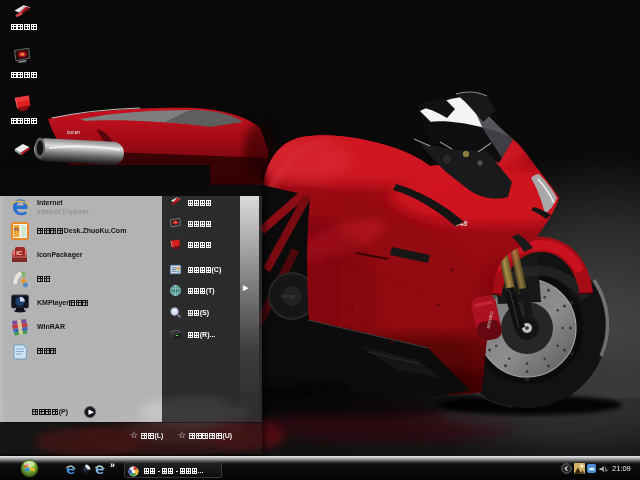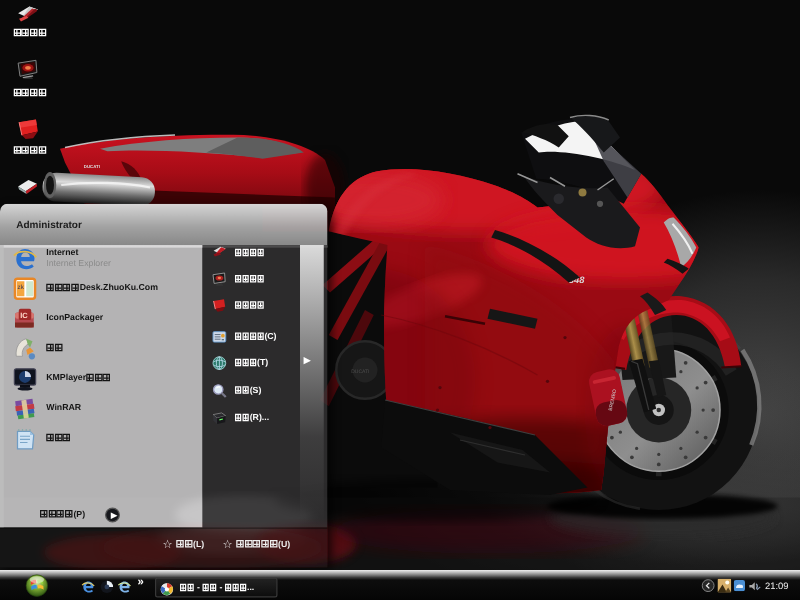--- a/index.html
+++ b/index.html
@@ -270,23 +270,20 @@
  <path d="M5,5 L8,19" stroke="#ff8080" stroke-width="1"></path>
 </svg>
 <div class="dlbl" style="top:117px;left:-6px"><span class="c"></span><span class="c"></span><span class="c"></span><span class="c"></span></div>
 <svg class="dico" style="top:141px" viewBox="0 0 28 24">
  <path d="M4,11 L15,4 L24,8 L12,16 Z" fill="#ececec"></path>
  <path d="M12,16 L24,8 L24,11 L13,19 Z" fill="#c02028"></path>
  <path d="M4,11 L12,16 L13,19 L5,14 Z" fill="#9aa"></path>
 </svg>
 
 <div id="menu">
- <div id="mhead">
-        <span>Administrator</span>
-      </div>
  <div id="mbody">
   <div id="mleft"></div>
   <div id="mright"></div>
   <div id="mstrip"></div>
 
   <div class="mi" style="top:1px;height:26px">
     <svg class="ic" viewBox="0 0 20 20">
             <path d="M10,2.2 C14.5,2.2 17.6,5.4 17.6,9.6 C17.6,10.6 17.4,11.3 17.2,11.9 L6.8,11.9 C7.2,14.3 9,15.7 11.4,15.7 C13,15.7 14.4,15.2 15.6,14.3 L17,16.2 C15.4,17.6 13.3,18.3 11.2,18.3 C6.6,18.3 3,15 3,10.3 C3,5.7 6,2.2 10,2.2 Z M10.2,5 C8.4,5 7.2,6.4 6.9,8.6 L13.8,8.6 C13.8,6.5 12.3,5 10.2,5 Z" fill="#2a70cf"></path>
             <path d="M1.2,7.5 C5,2.8 15,3.2 18.9,8.8" fill="none" stroke="#e0b84a" stroke-width="1.5"></path>
           </svg>

